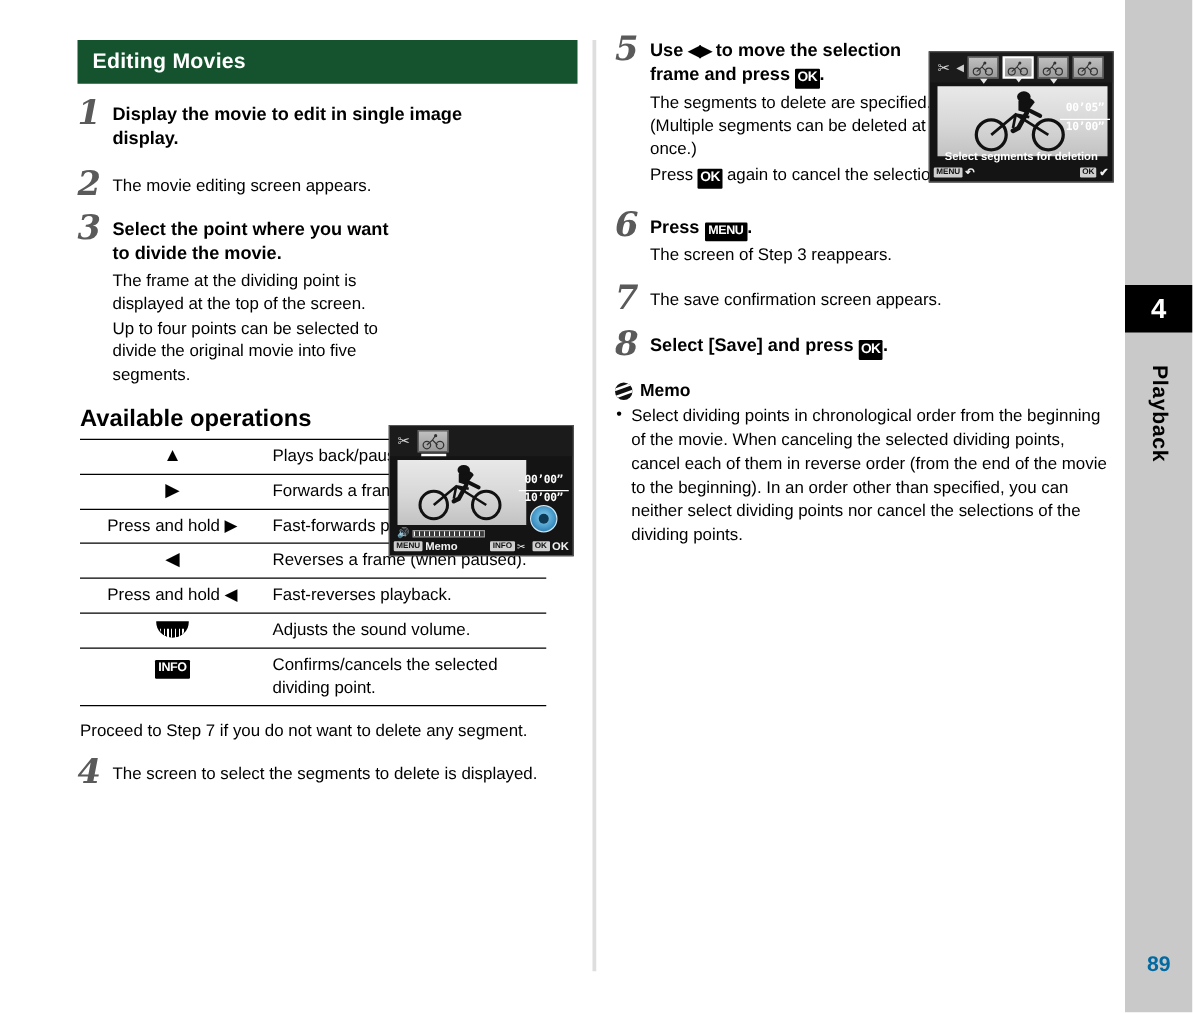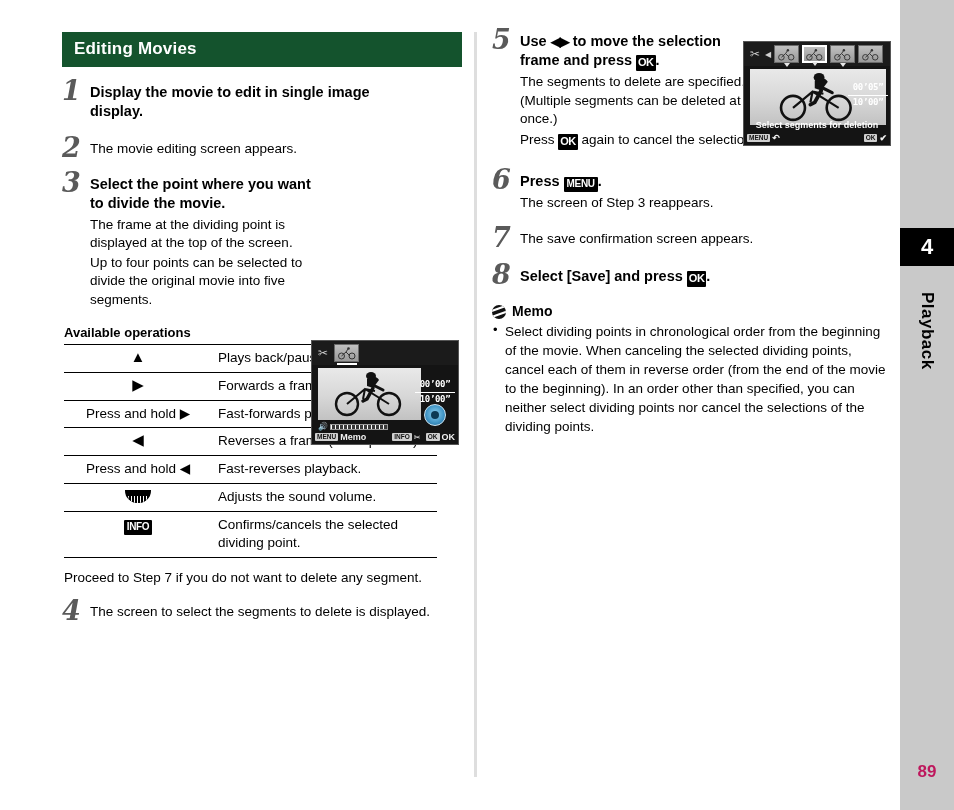--- a/index.html
+++ b/index.html
@@ -48,21 +48,21 @@
     text-orientation: mixed;
     letter-spacing: 0.5px;
   }
   .page-number {
     position: absolute;
     right: 0; top: 762px;
     width: 54px;
     text-align: center;
     font-size: 17px;
     font-weight: bold;
-    color: #be185d;
+    color: #0369a1;
   }
 
   
   .col-divider {
     position: absolute;
     left: 474px; top: 32px;
     width: 3px; height: 745px;
     background: #dedede;
   }
 
@@ -146,21 +146,21 @@
     letter-spacing: -0.3px;
   }
   .key-trash {
     font-size: 11px;
     padding: 1px 3px 2px 3px;
   }
   .arrow { font-size: 13px; letter-spacing: -1px; }
 
   
   .ops-title {
-    font-size: 13px;
+    font-size: 19px;
     font-weight: bold;
     margin: 16px 0 4px 2px;
   }
   table.ops {
     border-collapse: collapse;
     width: 373px;
     margin-left: 2px;
   }
   table.ops tr { border-top: 1px solid #000; }
   table.ops tr:last-child { border-bottom: 1px solid #000; }

